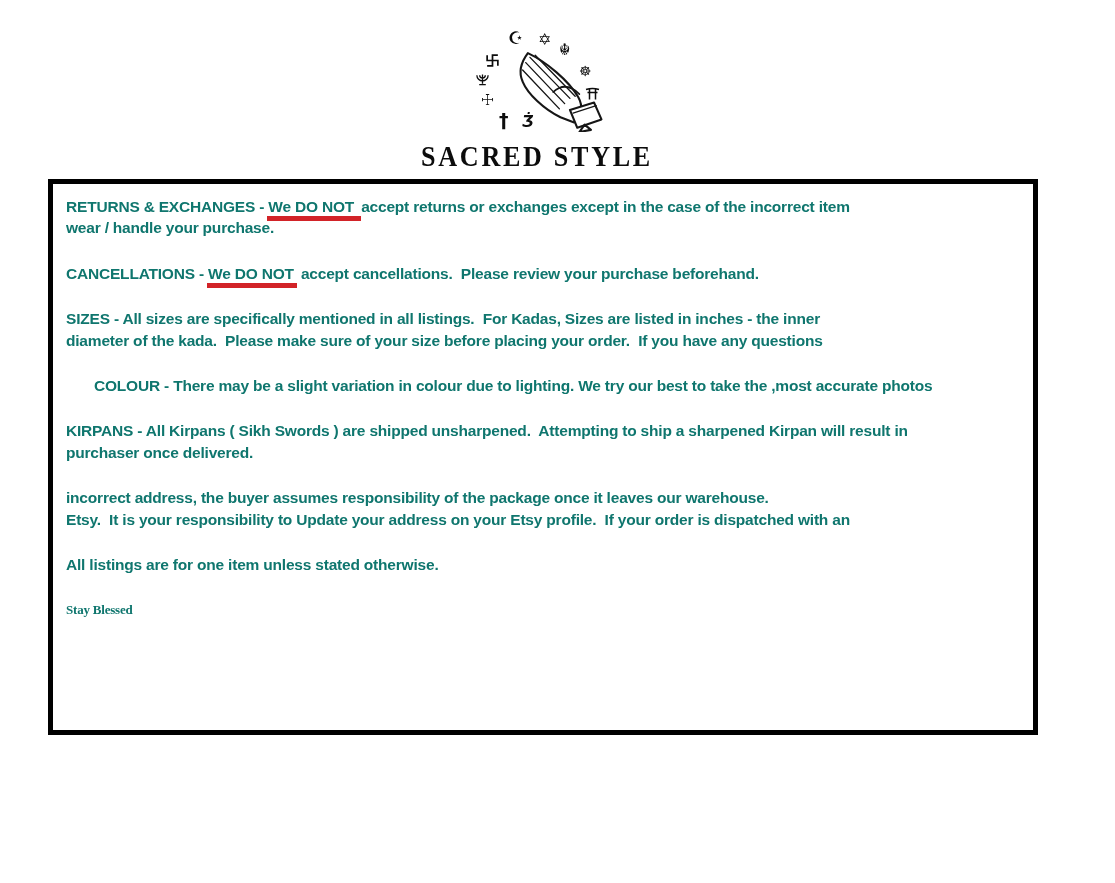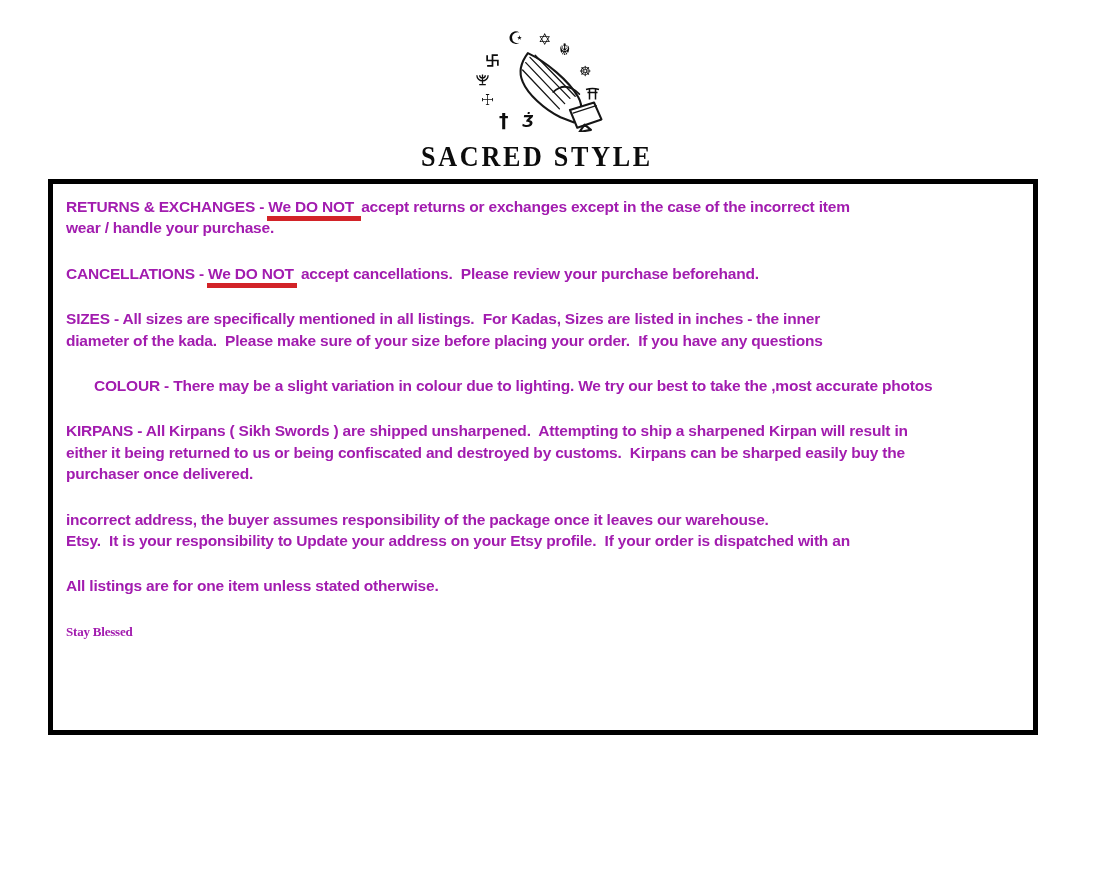--- a/index.html
+++ b/index.html
@@ -49,21 +49,21 @@
   }
   .para { margin:0 0 24px 0; }
   .para.gap-before { margin-top:6px;margin-left:28px; }
   .ln {
     display:block;
     white-space:pre;
     font-weight:bold;
     font-size:15.5px;
     line-height:21.4px;
     letter-spacing:-0.2px;
-    color:#a21caf;
+    color:#0f766e;
   }
   .red-u {
     border-bottom:5px solid #d22328;
     padding:0 3px 1px 1px;
     margin-left:-1px;
   }
   .closing .ln {
     font-size:13px;
     line-height:22px;
     font-family:Liberation Serif, serif;
@@ -149,21 +149,20 @@
       <span class="ln">SIZES - All sizes are specifically mentioned in all listings.  For Kadas, Sizes are listed in inches - the inner</span>
       <span class="ln">diameter of the kada.  Please make sure of your size before placing your order.  If you have any questions</span>
     </p>
 
     <p class="para gap-before">
       <span class="ln">COLOUR - There may be a slight variation in colour due to lighting. We try our best to take the ,most accurate photos</span>
     </p>
 
     <p class="para">
       <span class="ln">KIRPANS - All Kirpans ( Sikh Swords ) are shipped unsharpened.  Attempting to ship a sharpened Kirpan will result in</span>
-      <span class="ln">either it being returned to us or being confiscated and destroyed by customs.  Kirpans can be sharped easily buy the</span>
       <span class="ln">purchaser once delivered.</span>
     </p>
 
     <p class="para">
       <span class="ln">incorrect address, the buyer assumes responsibility of the package once it leaves our warehouse.</span>
       <span class="ln">Etsy.  It is your responsibility to Update your address on your Etsy profile.  If your order is dispatched with an</span>
     </p>
 
     <p class="para">
       <span class="ln">All listings are for one item unless stated otherwise.</span>

